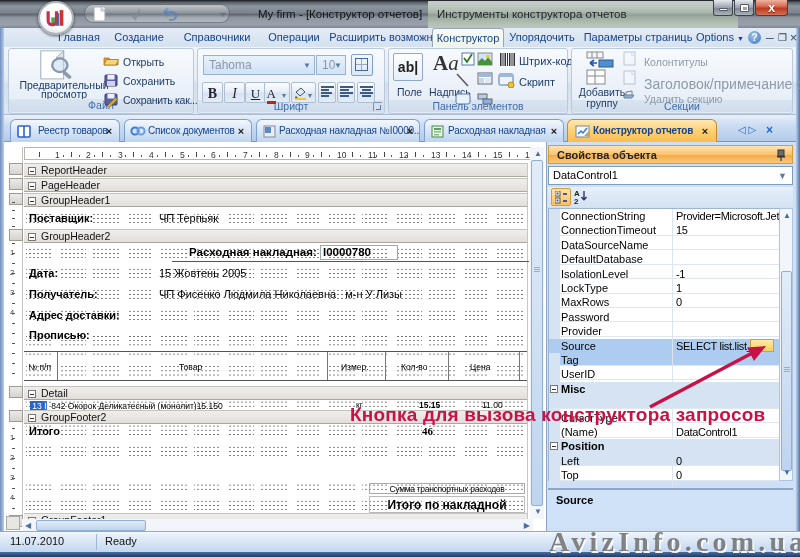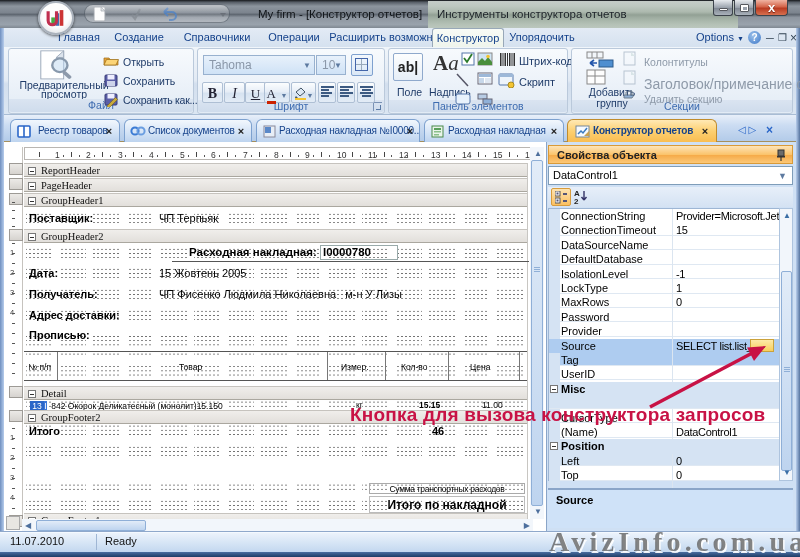--- a/index.html
+++ b/index.html
@@ -39,21 +39,21 @@
 .dx{font-weight:bold;color:#222;font-size:11px;}
 
 #mainbg{position:absolute;left:4px;top:142px;width:792px;height:389px;background:#cfe0f4;}
 #canvas{position:absolute;left:4px;top:142px;width:542px;height:389px;background:#fff;}
 
 .dots{background-image:
   repeating-linear-gradient(0deg,#fff 0 3.5px,transparent 3.5px 16.8px,#fff 16.8px 21px),
   repeating-linear-gradient(90deg,#fff 0 2px,transparent 2px 28.6px,#fff 28.6px 33.6px),
   radial-gradient(circle,#6e6e6e 0.7px,transparent 0.85px);
  background-size:auto,auto,4.0px 4.2px;}
-.band{position:absolute;left:20px;width:503px;height:14px;background:linear-gradient(180deg,#f0eeeb,#e2dfdb);border-top:1px solid #c6c3be;border-bottom:1px solid #aaa79f;font-size:10.5px;color:#111;line-height:13px;font-family:Liberation Serif, serif;}
+.band{position:absolute;left:20px;width:503px;height:14px;background:linear-gradient(180deg,#f0eeeb,#e2dfdb);border-top:1px solid #c6c3be;border-bottom:1px solid #aaa79f;font-size:10.5px;color:#111;line-height:13px;}
 .minus{position:absolute;left:4px;top:3px;width:8px;height:8px;border:1px solid #777;background:#fff;}
 .minus:after{content:"";position:absolute;left:1px;top:3px;width:4px;height:1px;background:#333;}
 .bandtxt{position:absolute;left:17px;top:0;}
 .clabel{position:absolute;font-weight:bold;font-size:11px;color:#000;white-space:nowrap;}
 .cval{position:absolute;font-size:11px;color:#000;white-space:nowrap;}
 .small{font-size:8.5px;}
 
 #hruler{position:absolute;left:20px;top:5px;width:507px;height:13px;background:#fff;border:1px solid #b9b6b2;font-size:9px;color:#333;overflow:visible;}
 #vrail{position:absolute;left:0;top:5px;width:19px;height:384px;background:#fff;border-right:1px solid #c6c3be;}
 .railblock{position:absolute;left:5px;width:14px;background:linear-gradient(180deg,#eceae7,#d6d3cf);border:1px solid #9d9a95;}
@@ -120,20 +120,21 @@
 <div id="rightborder"></div>
 <div id="bottomborder"></div>
 <div id="tabrow">
 <div class="rtab" style="left:45px;width:60px;">Главная</div>
 <div class="rtab" style="left:104px;width:62px;">Создание</div>
 <div class="rtab" style="left:178px;width:70px;">Справочники</div>
 <div class="rtab" style="left:260px;width:60px;">Операции</div>
 <div class="rtab" style="left:324px;width:106px;white-space:nowrap;overflow:hidden;">Расширить возможн</div>
 <div id="acttab" style="left:428px;width:72px;">Конструктор</div>
 <div class="rtab" style="left:503px;width:70px;">Упорядочить</div>
+<div class="rtab" style="left:578px;width:112px;white-space:nowrap;overflow:hidden;">Параметры страниць</div>
 <div class="rtab" style="left:690px;width:52px;">Options <span style="font-size:7px;">▼</span></div>
     <div class="a" style="left:744px;top:3px;width:13px;height:13px;border-radius:50%;background:radial-gradient(circle at 40% 35%,#9ec2ea,#3a76c8);color:#fff;font-size:10px;font-weight:bold;text-align:center;line-height:13px;">?</div>
     <div class="a" style="left:762px;top:4px;font-size:11px;color:#345;">─</div>
     <div class="a" style="left:774px;top:4px;font-size:10px;color:#345;">❐</div>
     <div class="a" style="left:786px;top:3px;font-size:12px;color:#345;">×</div>
 </div>
 <div id="ribbon">
 
  <div class="rgroup" style="left:4px;width:186px;">
   <div class="ritem" style="left:2px;top:32px;width:106px;text-align:center;line-height:9px;font-size:10.5px;">Предварительный<br>просмотр</div>
@@ -245,21 +246,21 @@
  <div class="ritem" style="left:515px;top:8px;">Штрих-код</div>
  <svg class="a" style="left:494px;top:26px;" width="17" height="15" viewBox="0 0 17 15">
   <rect x="1" y="1" width="14" height="11" rx="1" fill="#eef4fb" stroke="#5577aa"></rect>
   <rect x="1" y="1" width="14" height="3" fill="#9db8d8"></rect>
   <circle cx="13" cy="12" r="3" fill="#f4c430" stroke="#a88a20"></circle>
  </svg>
  <div class="ritem" style="left:515px;top:29px;">Скрипт</div>
 
  <div class="rgroup" style="left:567px;width:222px;">
   <div class="rglabel">Секции</div>
-  <div class="ritem" style="left:14px;top:38px;width:52px;text-align:center;line-height:11px;font-size:10.5px;">Добавить<br>группу</div>
+  <div class="ritem" style="left:4px;top:38px;width:52px;text-align:center;line-height:11px;font-size:10.5px;">Добавить<br>группу</div>
   <div class="ritem gray" style="left:72px;top:7px;font-size:10.5px;">Колонтитулы</div>
   <div class="ritem gray" style="left:72px;top:27px;font-size:14px;">Заголовок/примечание отчета</div>
   <div class="ritem gray" style="left:72px;top:44px;font-size:10.5px;">Удалить секцию</div>
  </div>
  <svg class="a" style="left:581px;top:4px;" width="34" height="36" viewBox="0 0 34 36">
   <rect x="2" y="1" width="16" height="6" fill="#f2f6fa" stroke="#888"></rect>
   <line x1="7" y1="1" x2="7" y2="7" stroke="#888"></line>
       <line x1="12" y1="1" x2="12" y2="7" stroke="#888"></line>
   <rect x="14" y="9" width="14" height="7" fill="#4f8fd0" stroke="#2c5a8c"></rect>
   <path d="M12 12 h-7 m0 0 l4 -3 m-4 3 l4 3" stroke="#2255aa" stroke-width="1.6" fill="none"></path>
@@ -481,21 +482,21 @@
    <div class="cval small" style="left:332px;top:0px;">кг</div>
    <div class="cval small" style="left:395px;top:0px;font-weight:bold;">15.15</div>
    <div class="cval small" style="left:458px;top:0px;">11.00</div>
  </div>
  <div class="band" style="top:268px;">
       <div class="minus"></div>
       <div class="bandtxt">GroupFooter2</div>
     </div>
  <div class="dots a" style="left:20px;top:282px;width:503px;height:17px;">
    <div class="clabel" style="left:5px;top:1px;">Итого</div>
-   <div class="cval" style="left:408px;top:1px;font-weight:bold;">46</div>
+   <div class="cval" style="left:398px;top:1px;font-weight:bold;font-family:Liberation Serif, serif;">46</div>
  </div>
  <div class="dots a" style="left:20px;top:299px;width:503px;height:21px;"></div>
  <div class="dots a" style="left:20px;top:341px;width:503px;height:12px;">
    <div style="position:absolute;left:345px;top:0;width:156px;height:11px;border:1px solid #aaa;font-size:8.5px;letter-spacing:-0.3px;text-align:center;line-height:10px;color:#000;">Сумма транспортных расходов</div>
  </div>
  <div class="dots a" style="left:20px;top:353px;width:503px;height:20px;">
    <div style="position:absolute;left:345px;top:1px;width:156px;height:17px;border:1px solid #bbb;font-weight:bold;font-size:12px;text-align:center;line-height:16px;color:#000;">Итого по накладной</div>
  </div>
  <div class="band" style="top:371px;width:503px;">
       <div class="minus"></div>

